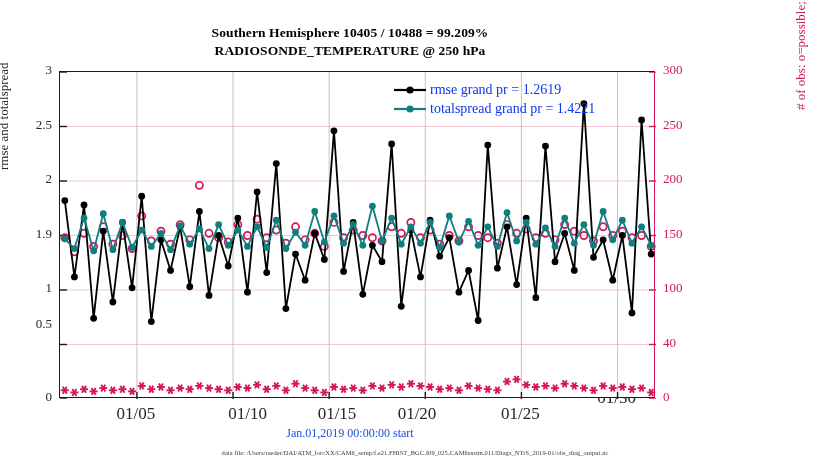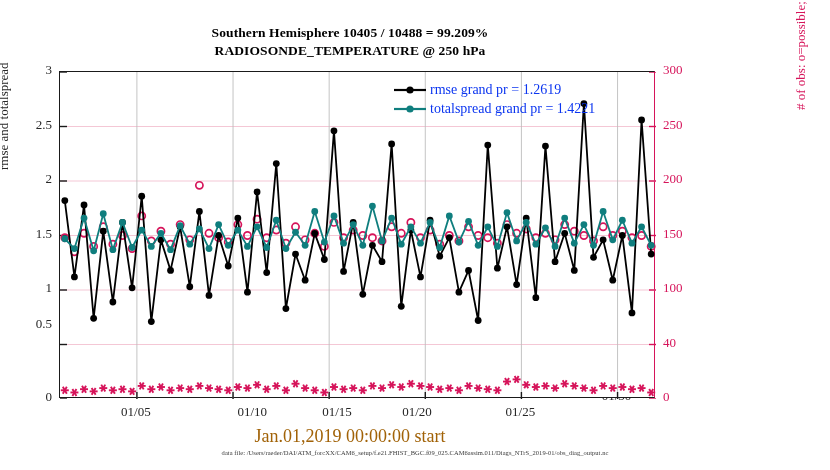--- a/index.html
+++ b/index.html
@@ -20,23 +20,23 @@
     transform:rotate(-90deg);transform-origin:left top;
     font-size:13px;color:#262626;white-space:nowrap;}
   .ylab-right{position:absolute;left:793px;top:110px;width:280px;
     transform:rotate(-90deg);transform-origin:left top;
     font-size:13px;color:#D6145A;white-space:nowrap;}
 
   .ytick-l{position:absolute;right:0;width:40px;text-align:right;
     font-size:13px;color:#262626;transform:translateY(-9px);}
   .ytick-r{position:absolute;left:0;width:44px;text-align:left;
     font-size:13px;color:#D6145A;transform:translateY(-9px);}
-  .xtick{position:absolute;width:70px;text-align:center;font-size:13px;color:#262626;}
-
-  .xlab{position:absolute;left:0;top:426px;width:700px;text-align:center;font-size:18px;color:#a16207;}
+  .xtick{position:absolute;width:70px;text-align:center;font-size:17px;color:#262626;}
+
+  .xlab{position:absolute;left:0;top:426px;width:700px;text-align:center;font-size:12px;color:#1d4ed8;}
   .footer{position:absolute;left:0;top:449px;width:830px;text-align:center;
     font-size:6.5px;color:#3a3a3a;letter-spacing:.05px;}
 
   .legend{position:absolute;left:389px;top:78px;padding:2px 6px 3px 4px;
     background:rgba(255,255,255,.0);}
   .legrow{display:flex;align-items:center;height:19px;}
   .legrow svg{flex:0 0 auto;margin-right:3px;}
   .legtxt{font-size:14px;color:#0b35f0;white-space:nowrap;}
 </style>
 </head>
@@ -49,21 +49,21 @@
     <div>RADIOSONDE_TEMPERATURE @ 250 hPa</div>
   </div>
 
   <div class="ylab-left">rmse and totalspread</div>
   <div class="ylab-right"># of obs: o=possible; *=assimilated</div>
 
   <div id="ytl">
       <div class="ytick-l" style="top: 398px; left: 8px; width: 44px;">0</div>
       <div class="ytick-l" style="top: 325px; left: 8px; width: 44px;">0.5</div>
       <div class="ytick-l" style="top: 289px; left: 8px; width: 44px;">1</div>
-      <div class="ytick-l" style="top: 234.5px; left: 8px; width: 44px;">1.5</div>
+      <div class="ytick-l" style="top: 234.5px; left: 8px; width: 44px;">1.9</div>
       <div class="ytick-l" style="top: 180px; left: 8px; width: 44px;">2</div>
       <div class="ytick-l" style="top: 125.5px; left: 8px; width: 44px;">2.5</div>
       <div class="ytick-l" style="top: 71px; left: 8px; width: 44px;">3</div>
     </div>
   <div id="ytr">
       <div class="ytick-r" style="top: 398px; left: 663px;">0</div>
       <div class="ytick-r" style="top: 343.5px; left: 663px;">40</div>
       <div class="ytick-r" style="top: 289px; left: 663px;">100</div>
       <div class="ytick-r" style="top: 234.5px; left: 663px;">150</div>
       <div class="ytick-r" style="top: 180px; left: 663px;">200</div>

